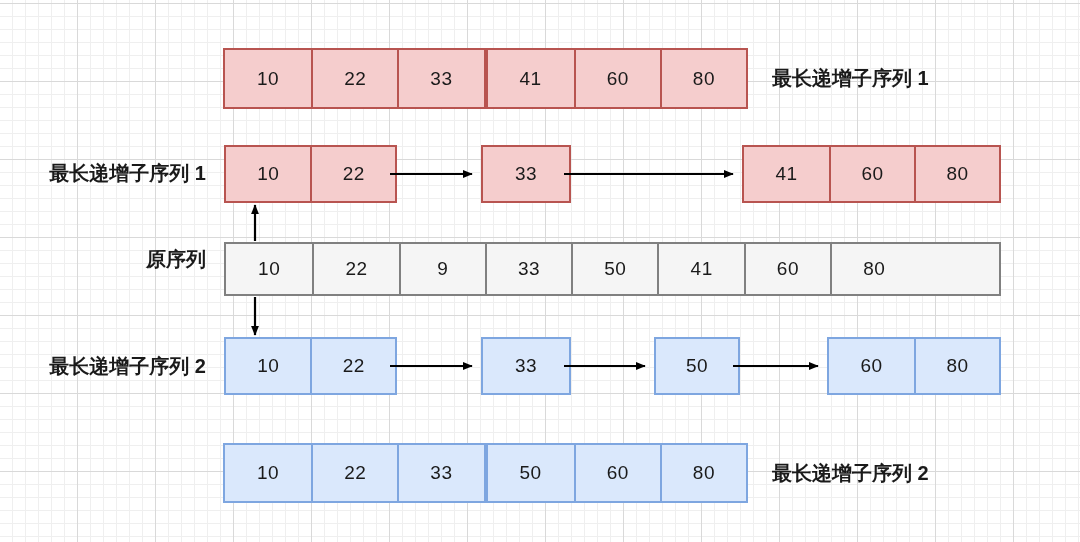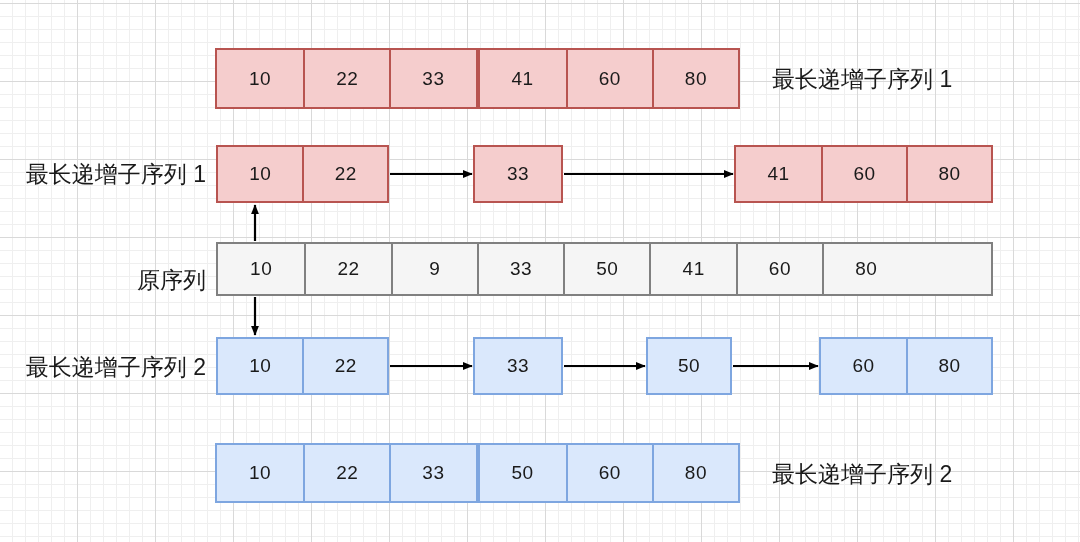--- a/index.html
+++ b/index.html
@@ -26,20 +26,21 @@
       78px 78px,
       13px 13px,
       13px 13px;
     background-position: -1px 3px, -1px 3px, -1px 3px, -1px 3px;
   }
 
   .row {
     position: absolute;
     display: flex;
     box-sizing: border-box;
+    margin-left: 8px;
   }
   .cell {
     box-sizing: border-box;
     display: flex;
     align-items: center;
     justify-content: center;
     font-size: 19px;
     color: #1a1a1a;
     letter-spacing: 0.5px;
   }
@@ -72,24 +73,25 @@
     border: 2px solid #808080;
     box-sizing: border-box;
     display: flex;
   }
   .grp-grey .cell + .cell {
     border-left: 2px solid #808080;
   }
 
   .side-label {
     position: absolute;
-    font-size: 23px;
+    font-size: 20px;
     color: #1a1a1a;
     white-space: nowrap;
     line-height: 1;
+    font-weight: bold;
   }
   .label-right {
     text-align: right;
   }
 
   .arrow-svg {
     position: absolute;
     left: 0;
     top: 0;
     width: 1080px;
@@ -124,21 +126,21 @@
   <div class="row grp-pink" style="left:473px; top:145px; width:90px; height:58px;">
     <div class="cell" style="width:86px;">33</div>
   </div>
 
   <div class="row grp-pink" style="left:734px; top:145px; width:259px; height:58px;">
     <div class="cell" style="width:86.3px;">41</div>
     <div class="cell" style="width:86.3px;">60</div>
     <div class="cell" style="width:86.3px;">80</div>
   </div>
 
-  <div class="side-label label-right" style="left:14px; top:269px; width:192px;">原序列</div>
+  <div class="side-label label-right" style="left:14px; top:249px; width:192px;">原序列</div>
 
   <div class="row grp-grey" style="left:216px; top:242px; width:777px; height:54px;">
     <div class="cell" style="width:86.3px;">10</div>
     <div class="cell" style="width:86.3px;">22</div>
     <div class="cell" style="width:86.3px;">9</div>
     <div class="cell" style="width:86.3px;">33</div>
     <div class="cell" style="width:86.3px;">50</div>
     <div class="cell" style="width:86.3px;">41</div>
     <div class="cell" style="width:86.3px;">60</div>
     <div class="cell" style="width:86.3px;">80</div>

